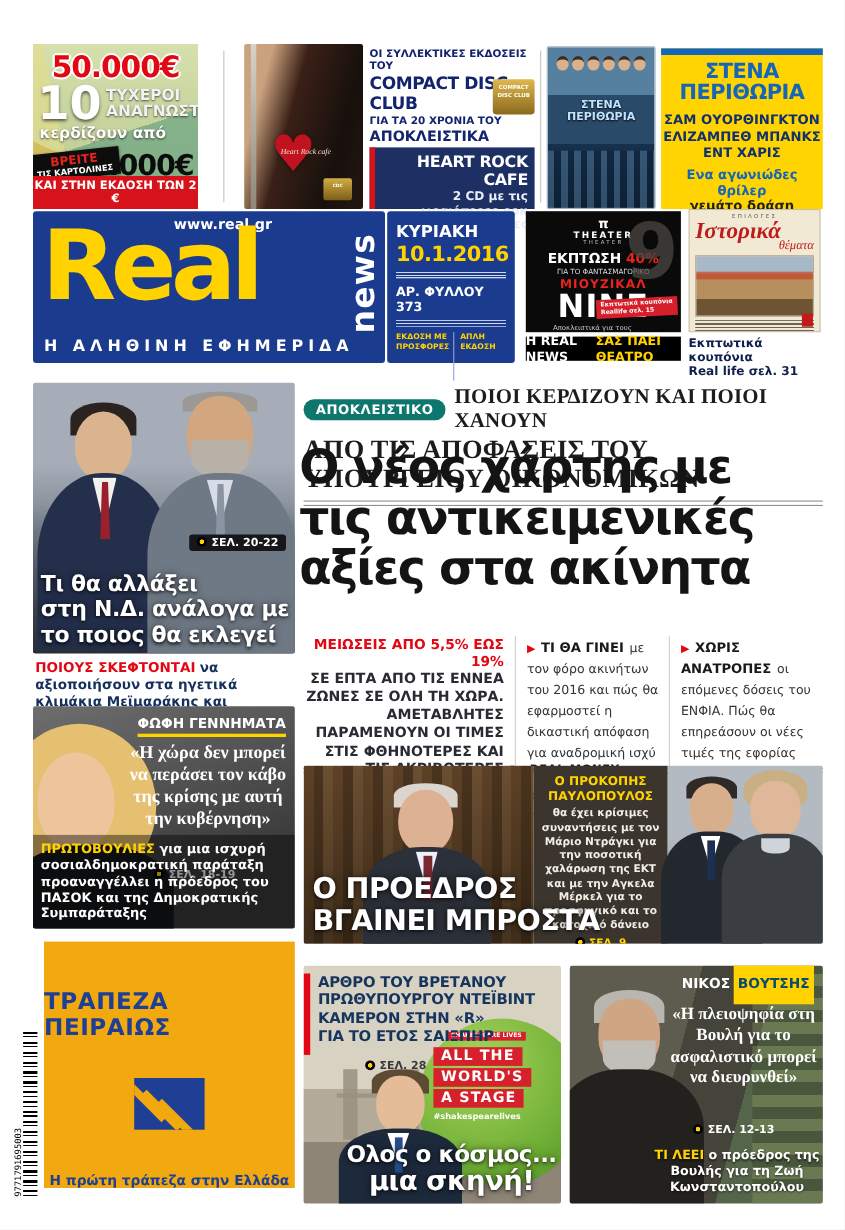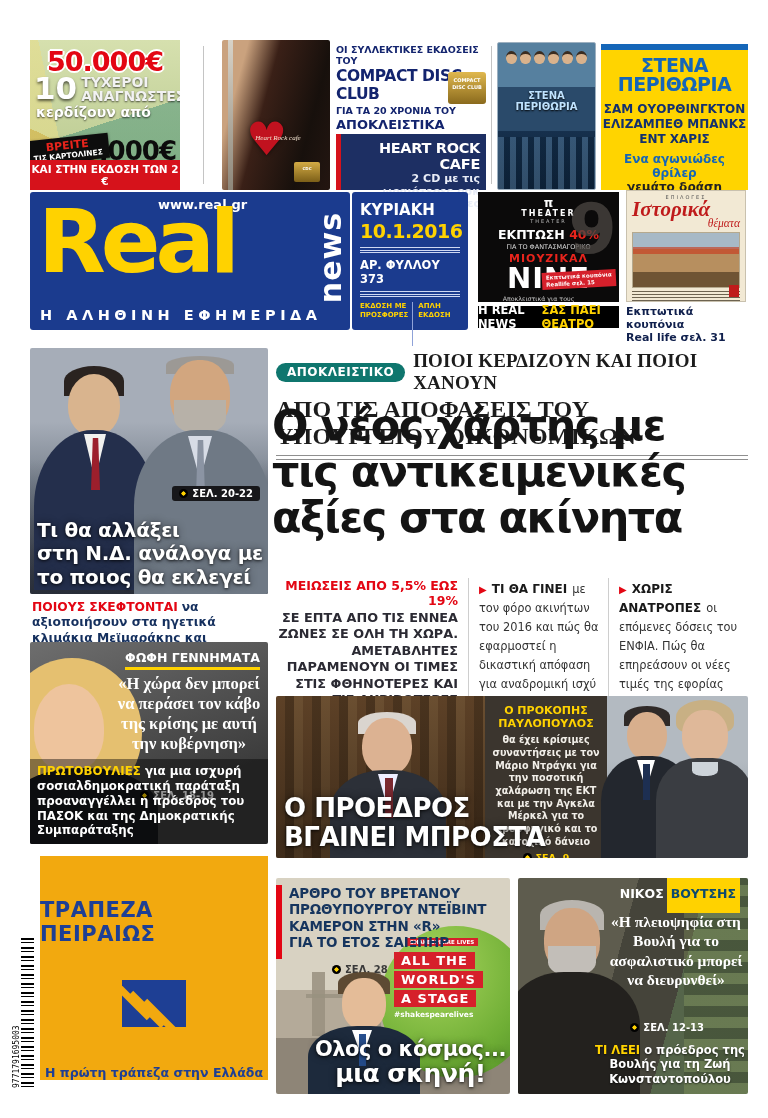--- a/index.html
+++ b/index.html
@@ -17,21 +17,21 @@
   
   #money{left:30px;top:40px;width:150px;height:150px;overflow:hidden;
     background:
       linear-gradient(25deg, rgba(205,170,60,.55) 0 28%, rgba(0,0,0,0) 28%),
       linear-gradient(-18deg, rgba(70,145,120,.5) 12% 46%, rgba(0,0,0,0) 46%),
       linear-gradient(78deg, rgba(228,220,140,.65) 0 22%, rgba(0,0,0,0) 22%),
       linear-gradient(0deg,#b6c78d,#d6e0ae);}
   #money .prize{margin-top:6px;text-align:center;font-size:27px;font-weight:900;color:#e30613;letter-spacing:-1px;
     text-shadow:-2px 0 #fff,2px 0 #fff,0 -2px #fff,0 2px #fff,1px 1px #fff,-1px -1px #fff;}
   #money .row10{display:flex;align-items:center;padding:0 4px;margin-top:-2px;}
-  #money .ten{font-size:31px;font-weight:900;color:#fff;line-height:.9;text-shadow:0 2px 3px rgba(0,0,0,.6);}
+  #money .ten{font-size:42px;font-weight:900;color:#fff;line-height:.9;text-shadow:0 2px 3px rgba(0,0,0,.6);}
   #money .winners{margin-left:4px;font-weight:900;color:#f2f2f2;font-size:14px;line-height:1.02;text-shadow:0 1px 2px rgba(0,0,0,.65);}
   #money .verb{padding:0 6px;font-weight:900;color:#fff;font-size:14px;text-shadow:0 1px 2px rgba(0,0,0,.7);}
   #money .amount{position:absolute;right:4px;bottom:24px;font-size:26px;font-weight:900;color:#0c0c0c;letter-spacing:-1px;}
   #money .badge{position:absolute;left:-4px;bottom:28px;background:#0d0d0d;color:#fff;padding:3px 7px;transform:rotate(-6deg);
     text-align:center;line-height:1.05;box-shadow:0 1px 3px rgba(0,0,0,.5);}
   #money .badge .b1{color:#e8241c;font-weight:900;font-size:11px;display:block;}
   #money .badge .b2{font-weight:900;font-size:7.5px;display:block;}
   #money .bar{position:absolute;left:0;right:0;bottom:0;background:#d6121b;color:#fff;font-weight:900;font-size:10.5px;
     text-align:center;padding:3px 0;}
 

